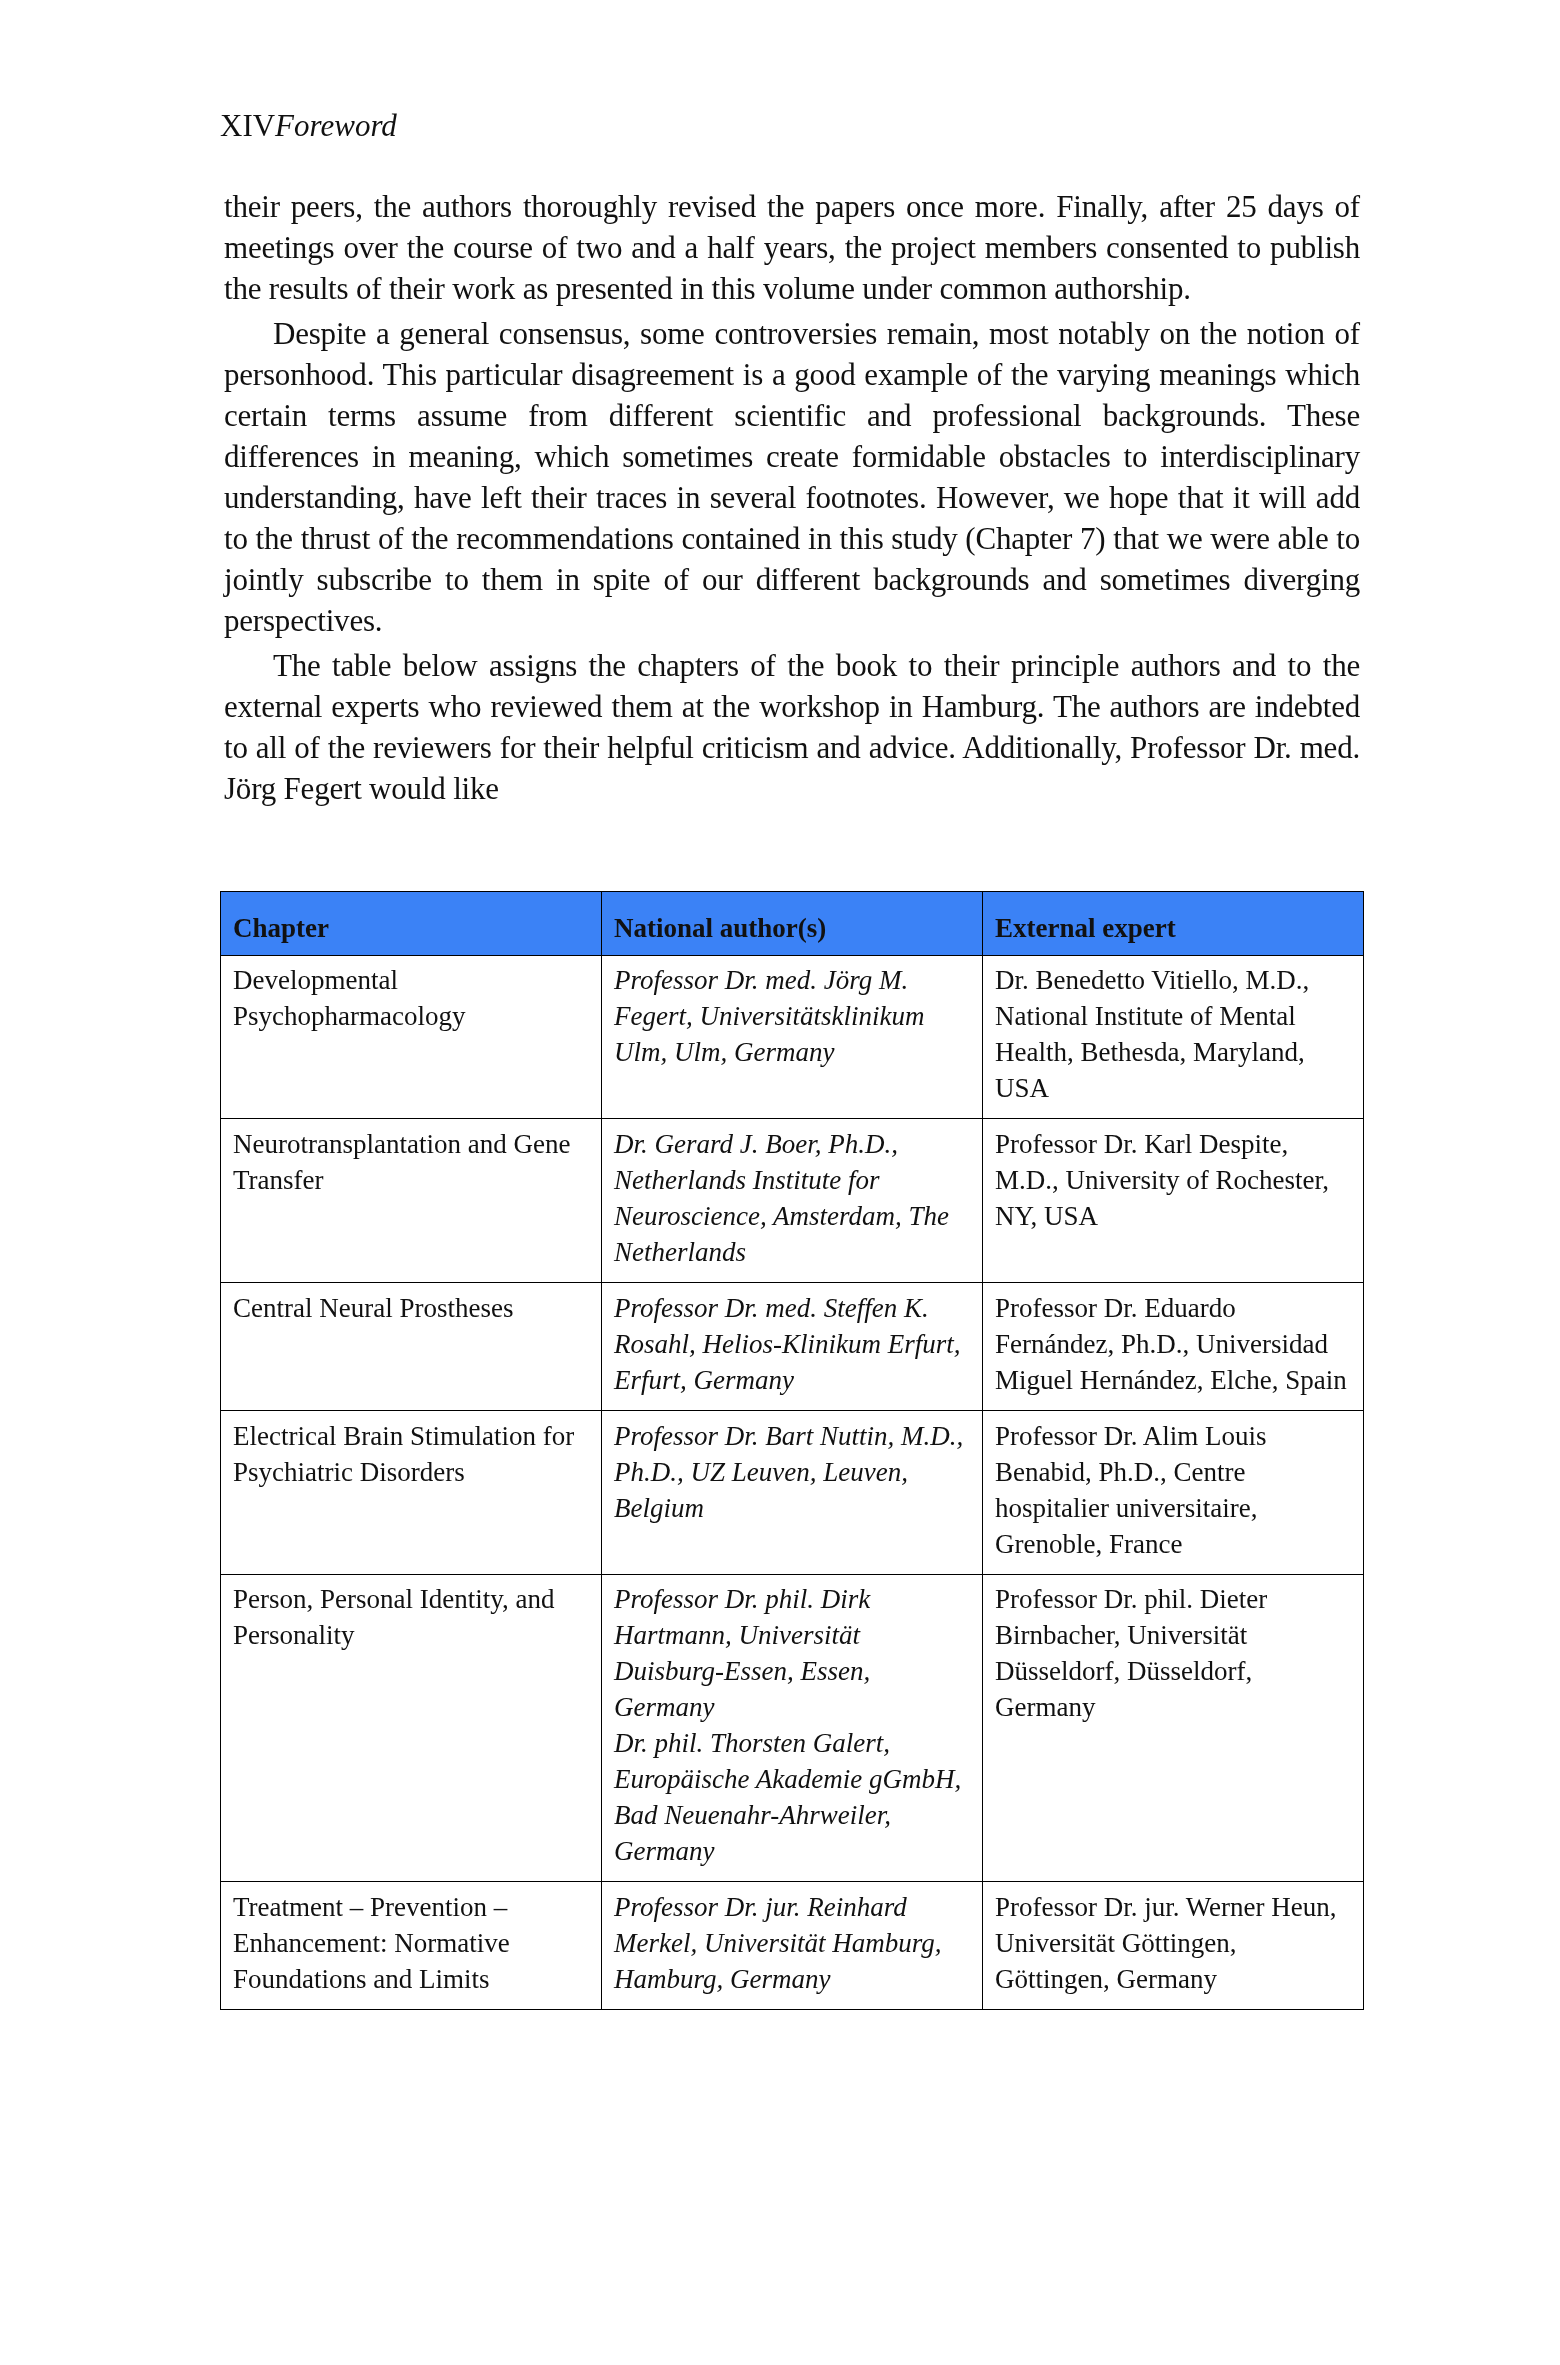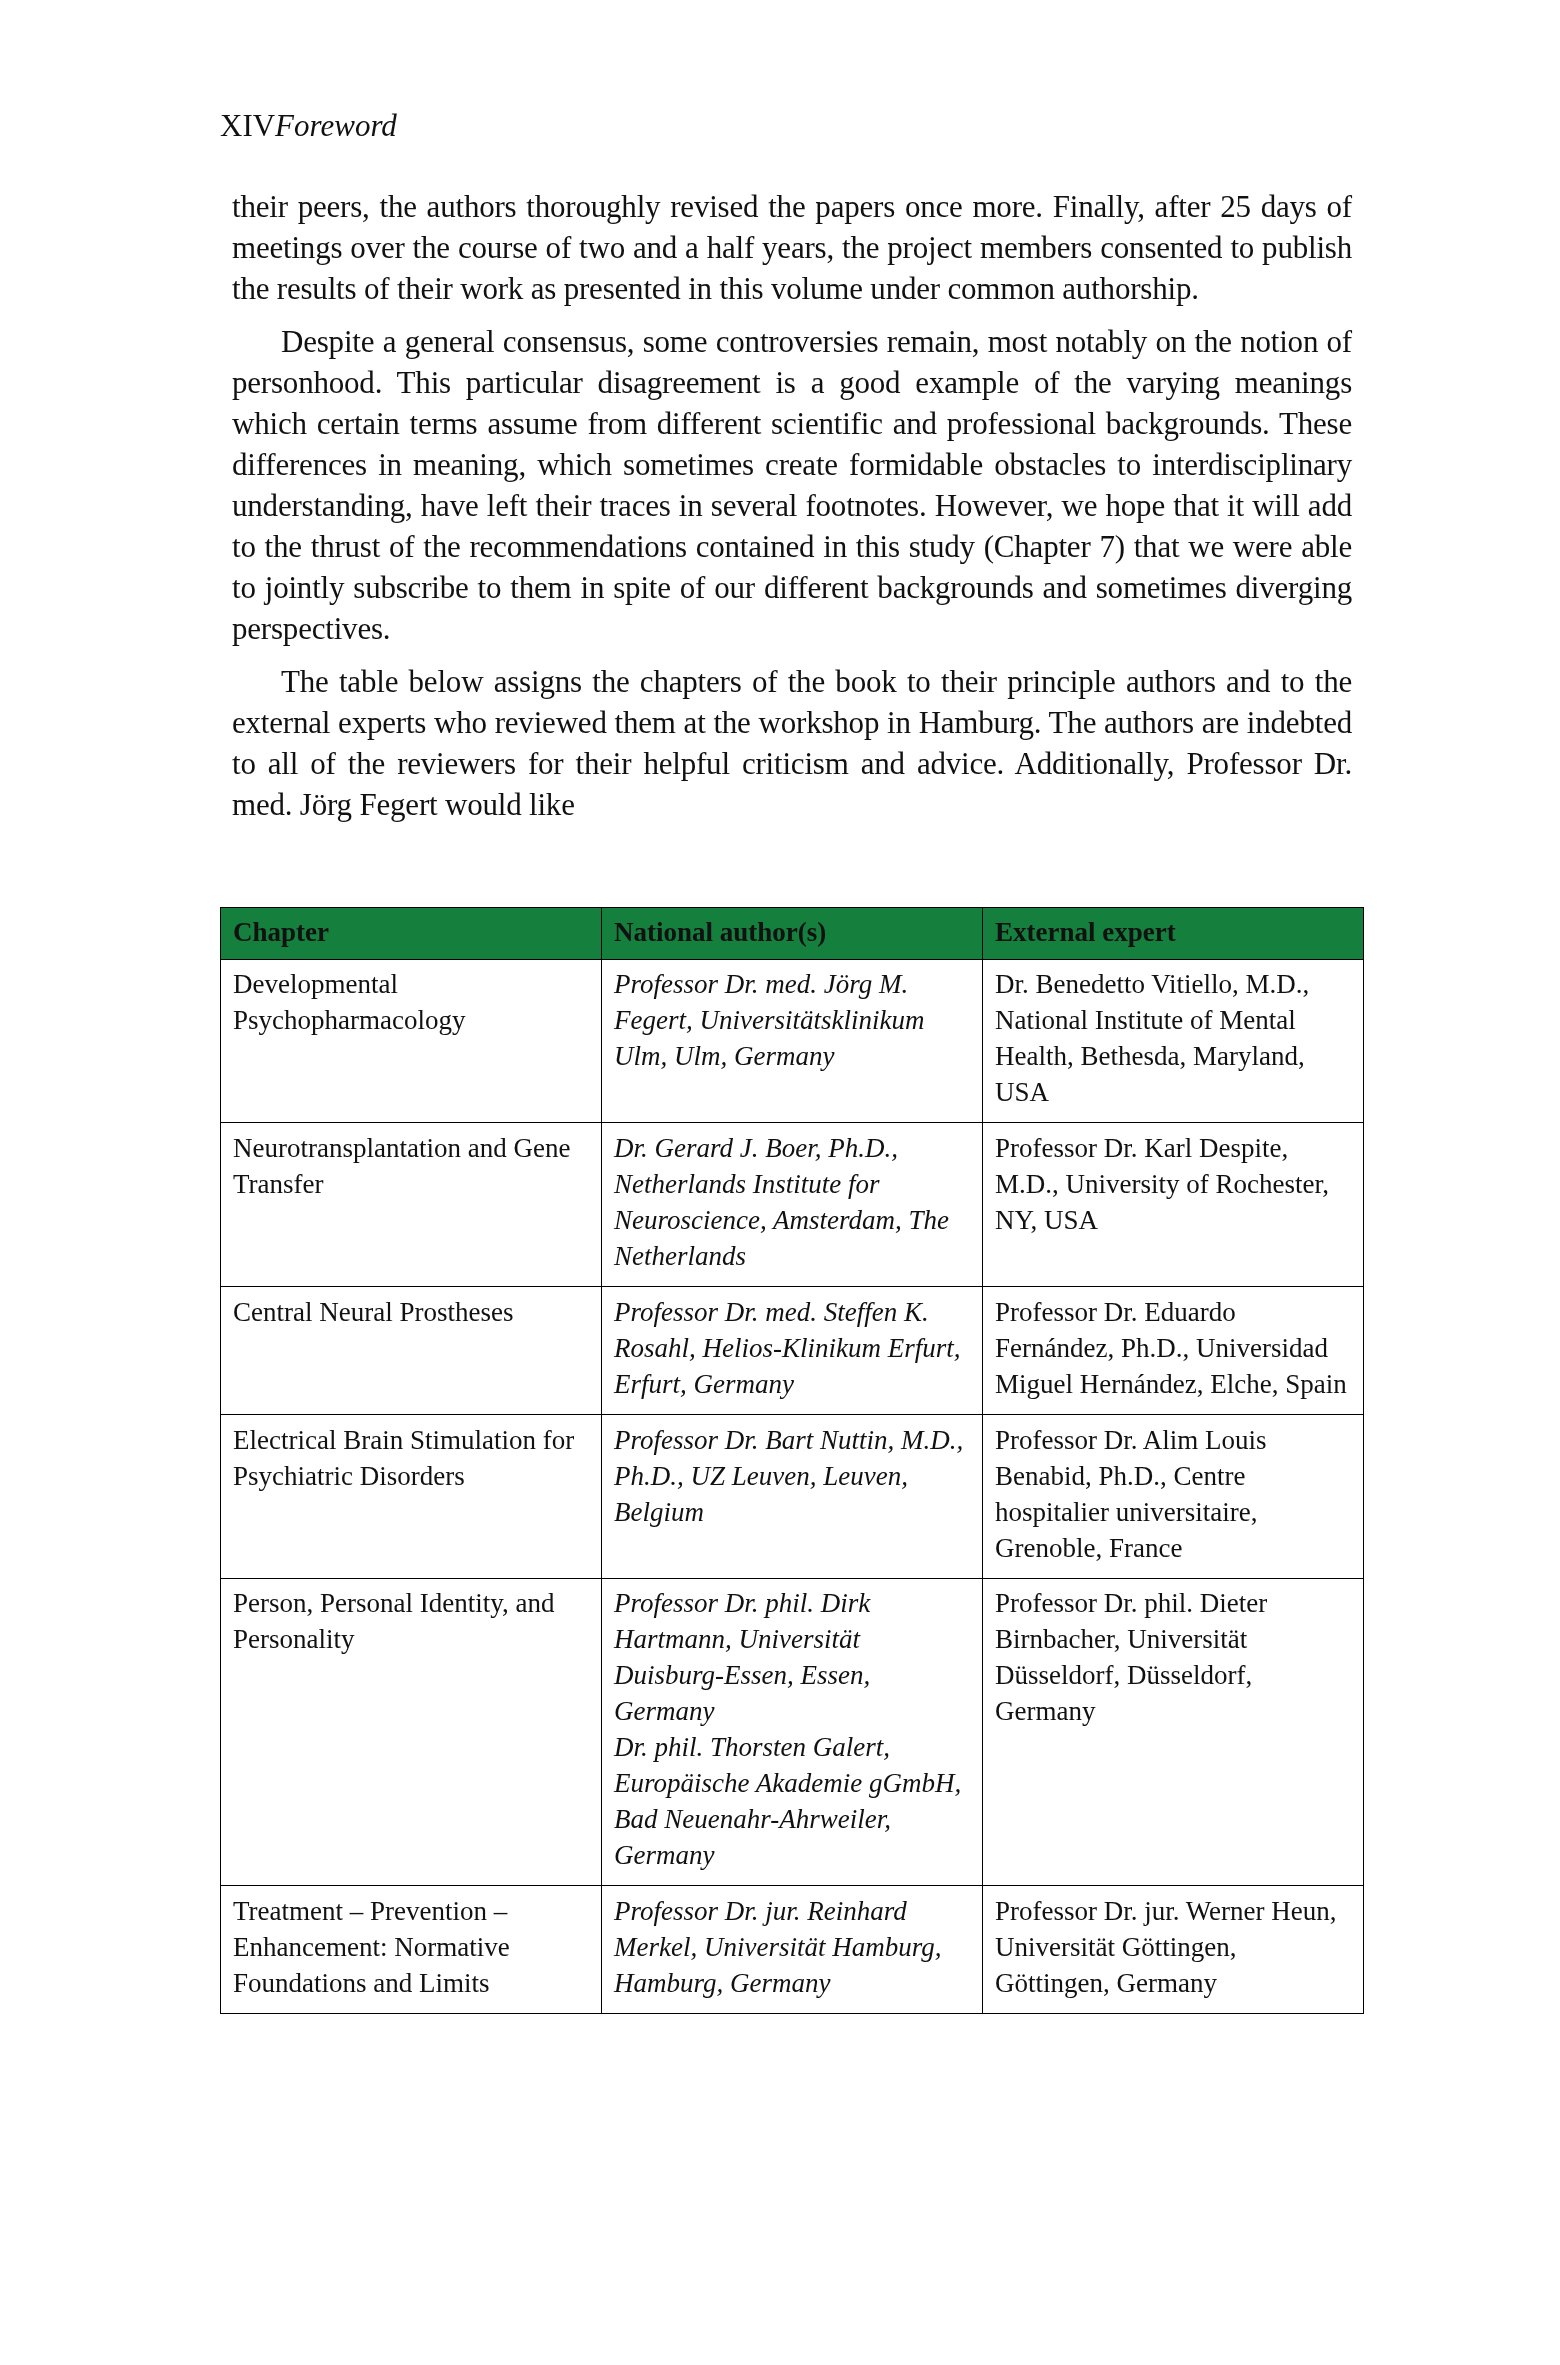--- a/index.html
+++ b/index.html
@@ -28,21 +28,21 @@
     justify-content: flex-start;
     align-items: baseline;
     font-size: 31px;
     line-height: 34px;
     margin-bottom: 43px;
   }
   .running-title {
     font-style: italic;
   }
   .body-text p {
-    margin: 12px;
+    margin: 4px;
     font-size: 31px;
     line-height: 41px;
     text-align: justify;
     text-indent: 49px;
     letter-spacing: -0.2px;
   }
   .body-text p.no-indent {
     text-indent: 0;
   }
   table.review-table {
@@ -56,23 +56,23 @@
     border: 1.7px solid #000000;
     vertical-align: top;
     text-align: left;
     padding: 6.8px 12px 12px 12px;
     font-size: 27px;
     line-height: 36px;
     box-sizing: border-box;
     overflow-wrap: break-word;
   }
   .review-table th {
-    background: #15803d;
+    background: #3b82f6;
     font-weight: 700;
-    padding-top: 6px;
+    padding-top: 18px;
     padding-bottom: 8.5px;
   }
   .review-table td.pre {
     white-space: pre-line;
     font-style: italic;
   }
 </style>
 </head>
 <body>
 

